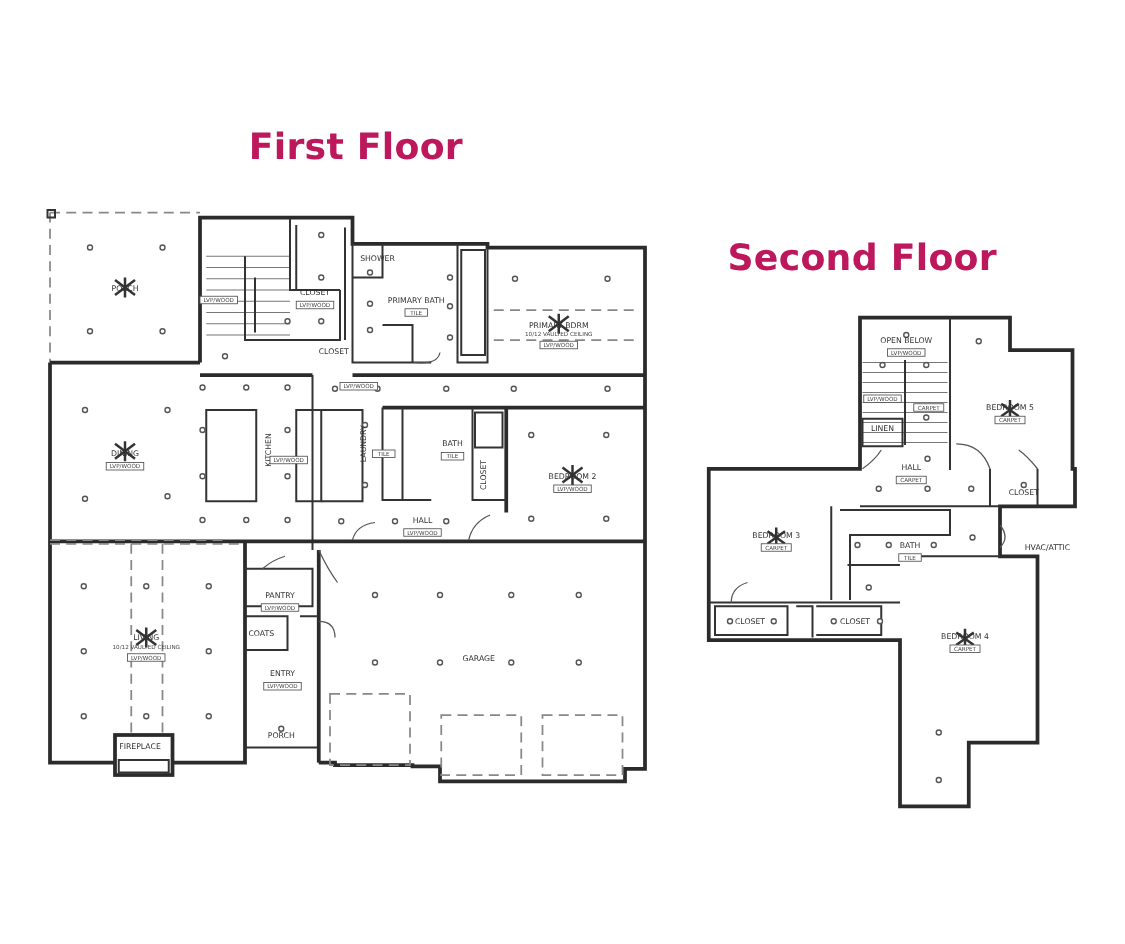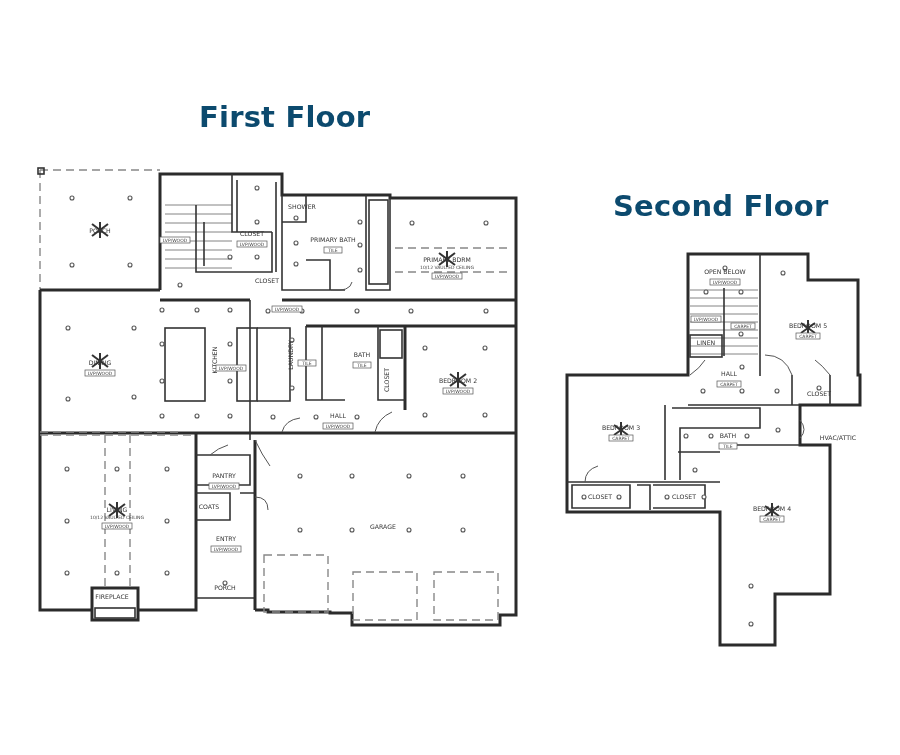--- a/index.html
+++ b/index.html
@@ -1,21 +1,21 @@
 <!DOCTYPE html>
 <html><head>
 <meta charset="utf-8">
 <style>
   html, body { margin:0; padding:0; background:#ffffff; }
   body { width:900px; height:755px; position:relative; overflow:hidden;
          font-family:"Liberation Sans", sans-serif; }
   .title { position:absolute; font-family:"DejaVu Sans", sans-serif; font-weight:bold;
-           color:#0c4a6e; font-size:29px; letter-spacing:0.2px; white-space:nowrap; }
+           color:#be185d; font-size:29px; letter-spacing:0.2px; white-space:nowrap; }
   #title-first { left:199px; top:100px; }
-  #title-second { left:613px; top:189px; }
+  #title-second { left:582px; top:189px; }
   svg { position:absolute; left:0; top:0; }
   .wall { fill:none; stroke:#2b2b2b; stroke-width:3; }
   .wallthin { fill:none; stroke:#333; stroke-width:1.6; }
   .dash { fill:none; stroke:#888; stroke-width:1.4; stroke-dasharray:8 5; }
   .light { fill:#fff; stroke:#555; stroke-width:1.1; }
   .door { fill:none; stroke:#555; stroke-width:1; }
   .stair { stroke:#777; stroke-width:0.9; }
   .lbl { font-family:"DejaVu Sans", sans-serif; font-size:6.2px; fill:#333; }
   .tag { font-family:"DejaVu Sans", sans-serif; font-size:4.5px; fill:#444; }
   .tagbox { fill:#fff; stroke:#555; stroke-width:0.7; }

